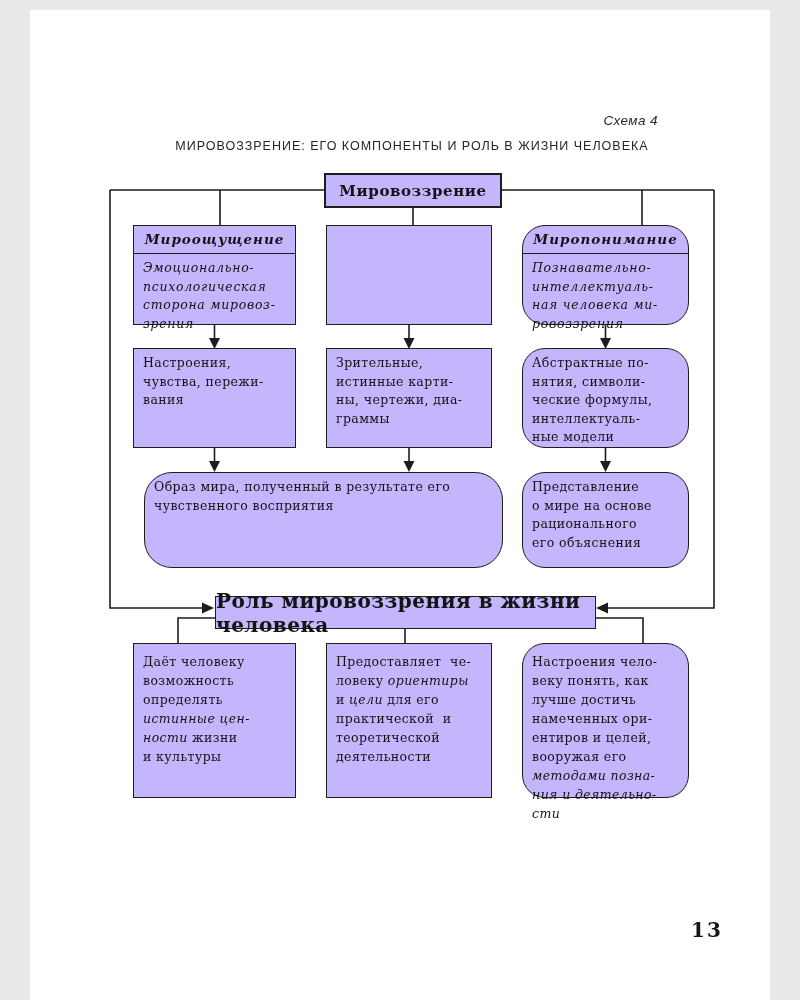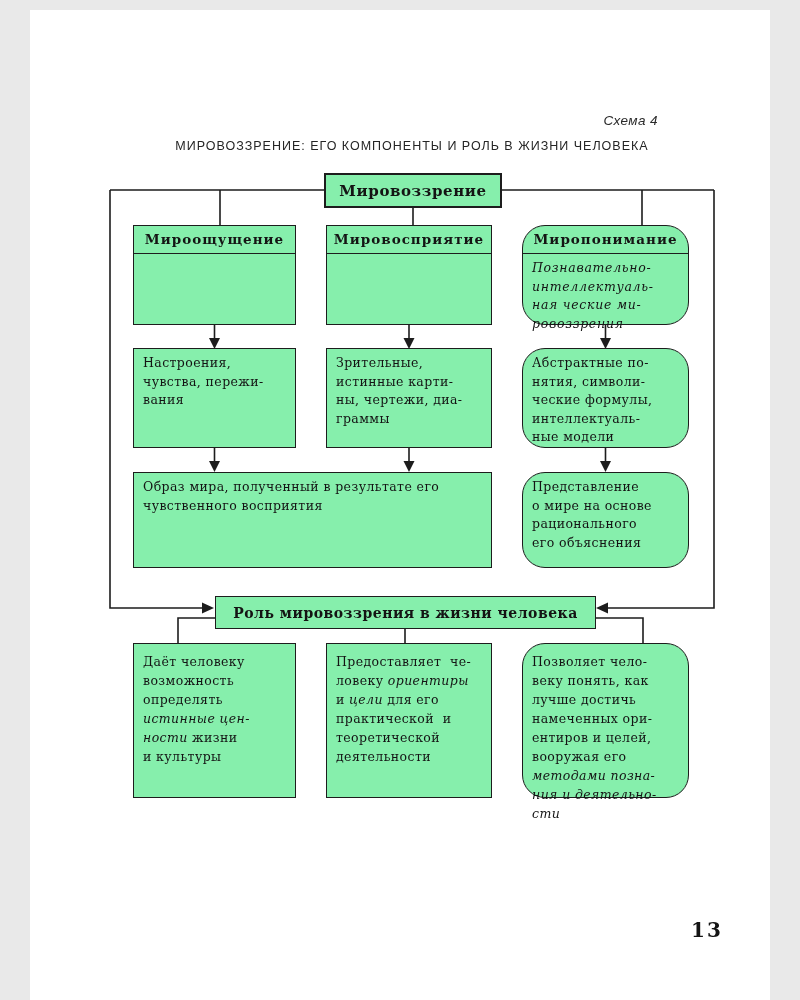--- a/index.html
+++ b/index.html
@@ -21,53 +21,53 @@
   .doc-title{
     position:absolute; top:129px; left:80px; width:604px;
     text-align:center;
     font-family:"Liberation Sans", sans-serif;
     font-size:12.5px; letter-spacing:1px; color:#252525;
     white-space:nowrap;
   }
   svg.wires{position:absolute; left:0; top:0; z-index:0;}
   .box{
     position:absolute; box-sizing:border-box;
-    border:1.6px solid #1d1d1d; background:#86efac; z-index:1;
+    border:1.6px solid #1d1d1d; background:#c4b5fd; z-index:1;
   }
   .root-box{
     left:294px; top:163px; width:178px; height:35px;
     border-width:2px;
     display:flex; align-items:center; justify-content:center;
     font-weight:bold; font-size:15px; letter-spacing:0.6px;
   }
   .role-box{
     left:185px; top:586px; width:381px; height:33px;
     display:flex; align-items:center; justify-content:center;
-    font-weight:bold; font-size:14px; letter-spacing:0.5px;
+    font-weight:bold; font-size:20px; letter-spacing:0.5px;
   }
   .hdr-box .box-title{
     height:27px; line-height:27px; text-align:center;
     border-bottom:1.6px solid #1d1d1d;
-    font-weight:bold; 
+    font-weight:bold; font-style:italic;
     font-size:13.5px; letter-spacing:1px;
   }
   .box-body{
     padding:5px 9px 0 9px;
     font-size:12.5px; line-height:18.5px; letter-spacing:0.4px;
   }
   .box-body.it{ font-style:italic; letter-spacing:0.7px; }
   .box-body .ln{ white-space:pre; }
   .box-body em{ font-style:italic; }
   .col1{ left:103px; width:163px; }
   .col2{ left:296px; width:166px; }
   .col3{ left:492px; width:167px;border-radius:23px; }
   .row-hdr{ top:215px; height:100px; }
   .row-2{ top:338px; height:100px; }
   .row-3{ top:462px; height:96px; }
-  .wide13{ left:103px; width:359px; }
+  .wide13{ left:114px; width:359px;border-radius:28px; }
   .row-bot{ top:633px; height:155px; }
   .row-bot .box-body{ padding-top:8px; line-height:19px; }
   .page-number{
     position:absolute; left:661px; top:908px;
     font-weight:bold; font-size:20px; letter-spacing:2px;
   }
 </style>
 </head>
 <body>
 
@@ -104,30 +104,35 @@
       <path d="M375 619 V633 M185 608 H148 V633 M566 608 H613 V633"></path>
     </g>
   </svg>
 
   <div class="box root-box">
     <span>Мировоззрение</span>
   </div>
 
   <div class="box hdr-box col1 row-hdr">
     <div class="box-title">Мироощущение</div>
+    <div class="box-body it">
+        <div class="ln">Эмоционально-</div>
+        <div class="ln">психологическая</div>
+        <div class="ln">сторона мировоз-</div>
+        <div class="ln">зрения</div>
+      </div>
   </div>
   <div class="box hdr-box col2 row-hdr">
-    <div class="box-title">Мировосприятие</div>
   </div>
   <div class="box hdr-box col3 row-hdr">
     <div class="box-title">Миропонимание</div>
     <div class="box-body it">
         <div class="ln">Познавательно-</div>
         <div class="ln">интеллектуаль-</div>
-        <div class="ln">ная ческие ми-</div>
+        <div class="ln">ная человека ми-</div>
         <div class="ln">ровоззрения</div>
       </div>
   </div>
 
   <div class="box col1 row-2">
     <div class="box-body">
         <div class="ln">Настроения,</div>
         <div class="ln">чувства, пережи-</div>
         <div class="ln">вания</div>
       </div>
@@ -184,21 +189,21 @@
         <div class="ln"><span>Предоставляет  че-</span></div>
         <div class="ln"><span>ловеку </span><em>ориентиры</em></div>
         <div class="ln"><span>и </span><em>цели</em><span> для его</span></div>
         <div class="ln"><span>практической  и</span></div>
         <div class="ln"><span>теоретической</span></div>
         <div class="ln"><span>деятельности</span></div>
       </div>
   </div>
   <div class="box col3 row-bot">
     <div class="box-body">
-        <div class="ln"><span>Позволяет чело-</span></div>
+        <div class="ln"><span>Настроения чело-</span></div>
         <div class="ln"><span>веку понять, как</span></div>
         <div class="ln"><span>лучше достичь</span></div>
         <div class="ln"><span>намеченных ори-</span></div>
         <div class="ln"><span>ентиров и целей,</span></div>
         <div class="ln"><span>вооружая его</span></div>
         <div class="ln"><em>методами позна-</em></div>
         <div class="ln"><em>ния и деятельно-</em></div>
         <div class="ln"><em>сти</em></div>
       </div>
   </div>

